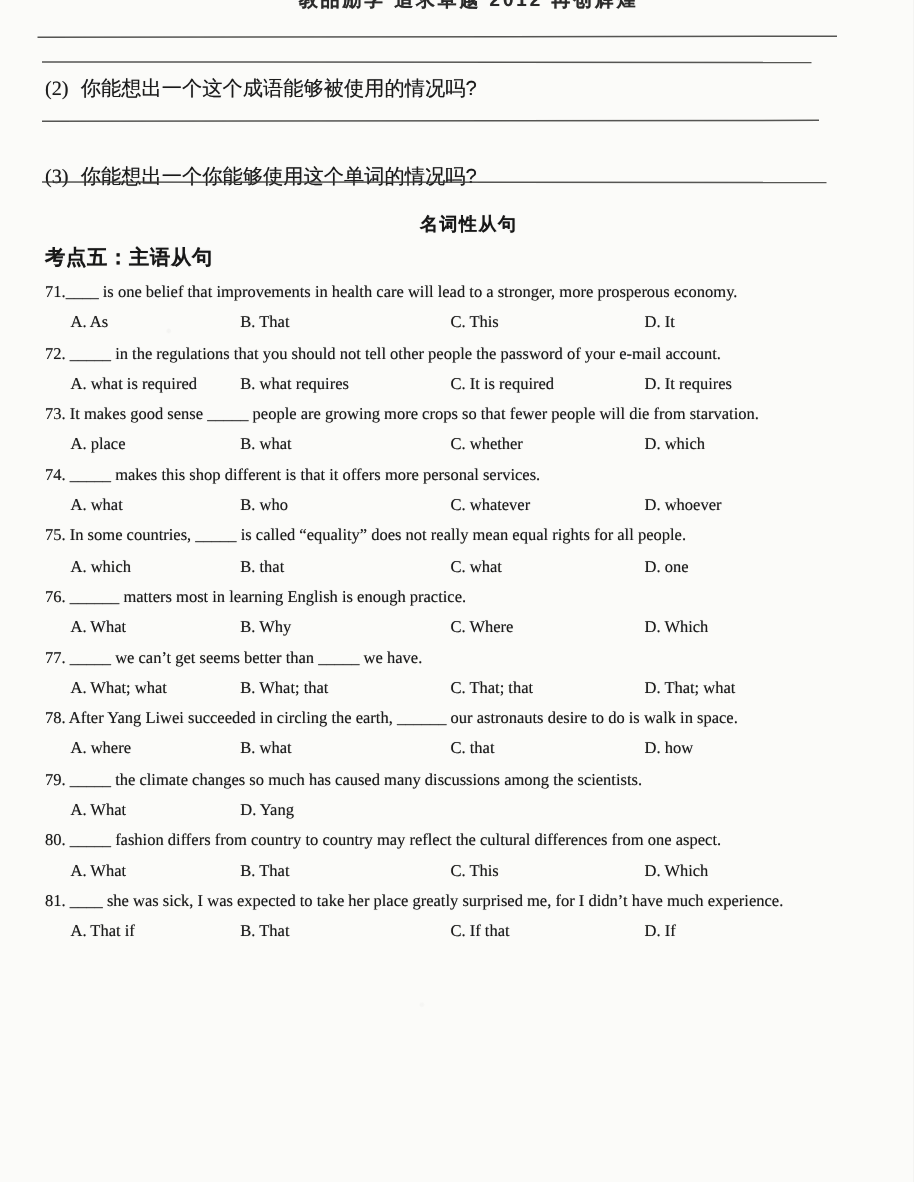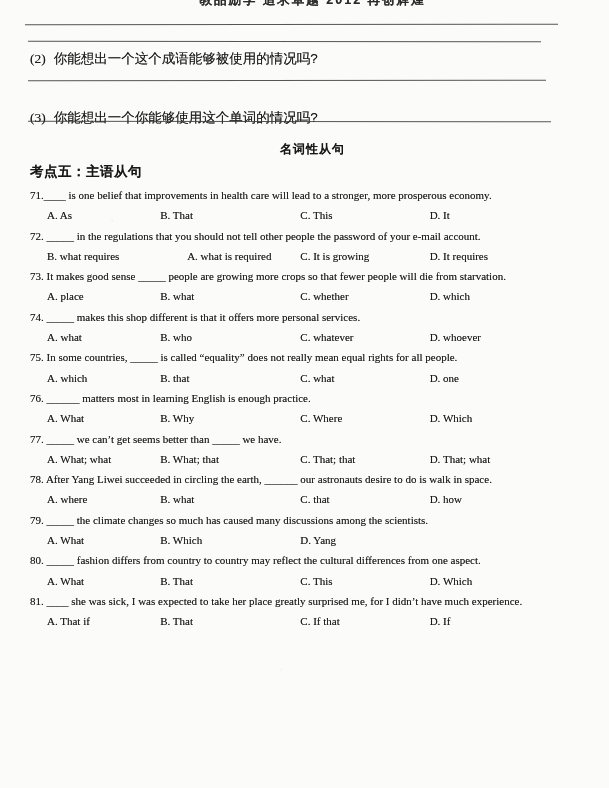--- a/index.html
+++ b/index.html
@@ -103,23 +103,23 @@
         <span class="opt oA txt">A. As</span>
         <span class="opt oB txt">B. That</span>
         <span class="opt oC txt">C. This</span>
         <span class="opt oD txt">D. It</span>
       </div>
     </div>
 
     <div>
       <p class="qt txt">72. _____ in the regulations that you should not tell other people the password of your e-mail account.</p>
       <div class="opts">
+        <span class="opt oA txt">A. what is required</span>
         <span class="opt oB txt">B. what requires</span>
-        <span class="opt oA txt">A. what is required</span>
-        <span class="opt oC txt">C. It is growing</span>
+        <span class="opt oC txt">C. It is required</span>
         <span class="opt oD txt">D. It requires</span>
       </div>
     </div>
 
     <div>
       <p class="qt txt">73. It makes good sense _____ people are growing more crops so that fewer people will die from starvation.</p>
       <div class="opts">
         <span class="opt oA txt">A. place</span>
         <span class="opt oB txt">B. what</span>
         <span class="opt oC txt">C. whether</span>
@@ -174,21 +174,20 @@
         <span class="opt oB txt">B. what</span>
         <span class="opt oC txt">C. that</span>
         <span class="opt oD txt">D. how</span>
       </div>
     </div>
 
     <div>
       <p class="qt txt">79. _____ the climate changes so much has caused many discussions among the scientists.</p>
       <div class="opts">
         <span class="opt oA txt">A. What</span>
-        <span class="opt oB txt">B. Which</span>
         <span class="opt oD txt">D. Yang</span>
       </div>
     </div>
 
     <div>
       <p class="qt txt">80. _____ fashion differs from country to country may reflect the cultural differences from one aspect.</p>
       <div class="opts">
         <span class="opt oA txt">A. What</span>
         <span class="opt oB txt">B. That</span>
         <span class="opt oC txt">C. This</span>

